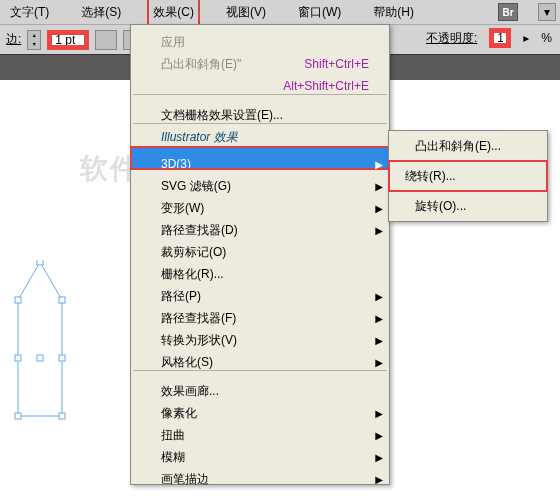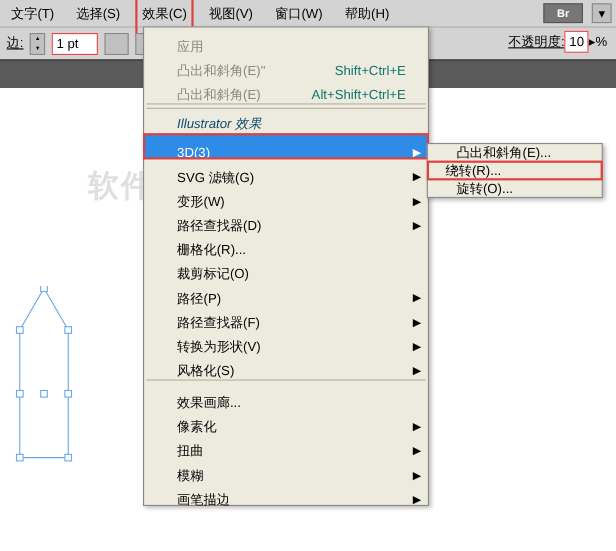--- a/index.html
+++ b/index.html
@@ -1,53 +1,53 @@
 <!DOCTYPE html>
 <html><head>
 <meta charset="utf-8">
 <style>
 * { margin: 0; padding: 0; box-sizing: border-box; font-family: "Microsoft YaHei", SimSun, sans-serif; font-size: 12px; }
 body { background: #fff; width: 560px; height: 501px; overflow: hidden; }
 
-.menubar { background: #d3d3d3; height: 24px; display: flex; align-items: center; padding: 0 4px; gap: 8px; }
+.menubar { background: #d3d3d3; height: 24px; display: flex; align-items: center; padding: 0 4px; gap: 20px; }
 .menubar-item { padding: 2px 6px; color: #000; cursor: pointer; }
 .menubar-item.highlighted { border: 2px solid #e04040; padding: 15px 4px; }
 .menubar-spacer { flex: 1; }
-.menubar-icon { width: 36px; height: 18px; background: #777; display: flex; align-items: center; justify-content: center; color: #fff; font-size: 10px; font-weight: bold; border: 1px solid #555; }
+.menubar-icon { width: 20px; height: 18px; background: #777; display: flex; align-items: center; justify-content: center; color: #fff; font-size: 10px; font-weight: bold; border: 1px solid #555; }
 .menubar-dropdown { width: 18px; height: 18px; background: #c0c0c0; border: 1px solid #888; display: flex; align-items: center; justify-content: center; }
 
 .toolbar { background: #d3d3d3; height: 30px; display: flex; align-items: center; padding: 0 6px; gap: 6px; border-top: 1px solid #aaa; }
 .toolbar-label { color: #000; text-decoration: underline; }
-.toolbar-input { width: 42px; height: 20px; background: #fff; border: 1px solid #ef4444; padding: 0 3px; }
+.toolbar-input { width: 42px; height: 20px; background: #fff; border: 5px solid #ef4444; padding: 0 3px; }
 .toolbar-stepper { width: 14px; height: 20px; background: #c0c0c0; border: 1px solid #888; display: flex; flex-direction: column; }
 .toolbar-stepper div { flex: 1; font-size: 6px; text-align: center; line-height: 8px; }
 .toolbar-dropdown-btn { width: 22px; height: 20px; background: #c0c0c0; border: 1px solid #888; }
-.opacity-group { position: absolute; right: 8px; top: 28px; display: flex; align-items: center; gap: 0; }
+.opacity-group { position: absolute; right: 8px; top: 28px; display: flex; align-items: center; gap: 12px; }
 
 .toolbar2 { background: #5a5a5a; height: 26px; border-top: 1px solid #333; }
 
 .canvas-area { position: absolute; left: 0; top: 80px; width: 130px; height: 420px; background: #fff; }
 .shape { position: absolute; left: 10px; top: 180px; width: 60px; height: 160px; }
 .shape svg { width: 100%; height: 100%; }
 
 .watermark { position: absolute; left: 80px; top: 150px; font-size: 28px; color: rgba(128,128,128,0.25); font-weight: bold; font-family: SimSun, serif; letter-spacing: 2px; }
 
 .menu-popup { position: absolute; left: 130px; top: 24px; width: 260px; background: #edeade; border: 1px solid #888; box-shadow: 2px 2px 4px rgba(0,0,0,0.3); }
 .menu-item { height: 22px; display: flex; align-items: center; padding: 12px 20px 0 30px; color: #000; position: relative; }
 .menu-item.disabled { color: #8a8a80; }
 .menu-item.selected { background: #2e8be6; color: #fff; }
 .menu-item.boxed { outline: 2px solid #e04040; outline-offset: -1px; }
-.menu-item .shortcut { margin-left: auto; color: #0f766e; }
+.menu-item .shortcut { margin-left: auto; color: #a21caf; }
 .menu-item .arrow { position: absolute; right: 6px; font-size: 10px; }
 .menu-item.selected .arrow { color: #fff; }
 .menu-sep { height: 1px; background: #b0b0a0; margin: 3px 2px; }
 .menu-header { height: 20px; padding: 2px 10px 0 30px; color: #0c4a6e; font-style: italic; }
 
 .submenu-popup { position: absolute; left: 388px; top: 130px; width: 160px; background: #edeade; border: 1px solid #888; box-shadow: 2px 2px 4px rgba(0,0,0,0.3); }
-.submenu-item { height: 16px; display: flex; align-items: center; padding: 0 12px 0 26px; color: #000; }
+.submenu-item { height: 30px; display: flex; align-items: center; padding: 0 12px 0 26px; color: #000; }
 .submenu-item.boxed { outline: 2px solid #e04040; outline-offset: -1px; padding-left: 16px; }
 </style>
 </head>
 <body>
 
 <div class="menubar">
   <span class="menubar-item">文字(T)</span>
   <span class="menubar-item">选择(S)</span>
   <span class="menubar-item highlighted">效果(C)</span>
   <span class="menubar-item">视图(V)</span>
@@ -98,48 +98,50 @@
 
 <div class="menu-popup">
   <div class="menu-item disabled">
     <span>应用</span>
   </div>
   <div class="menu-item disabled">
     <span>凸出和斜角(E)"</span>
       <span class="shortcut">Shift+Ctrl+E</span>
   </div>
   <div class="menu-item disabled">
-    <span>凸出和斜角(E)</span>
       <span class="shortcut">Alt+Shift+Ctrl+E</span>
   </div>
   <div class="menu-sep"></div>
+  <div class="menu-item">
+      <span>文档栅格效果设置(E)...</span>
+    </div>
   <div class="menu-sep"></div>
   <div class="menu-header">Illustrator 效果</div>
   <div id="ai-effects">
       <div class="menu-item selected boxed">
         <span>3D(3)</span>
         <span class="arrow">▶</span>
       </div>
       <div class="menu-item">
         <span>SVG 滤镜(G)</span>
         <span class="arrow">▶</span>
       </div>
       <div class="menu-item">
         <span>变形(W)</span>
         <span class="arrow">▶</span>
       </div>
       <div class="menu-item">
         <span>路径查找器(D)</span>
         <span class="arrow">▶</span>
       </div>
       <div class="menu-item">
-        <span>栅格化(R)...</span>
+        <span>裁剪标记(O)</span>
       </div>
       <div class="menu-item">
-        <span>裁剪标记(O)</span>
+        <span>栅格化(R)...</span>
       </div>
       <div class="menu-item">
         <span>路径(P)</span>
         <span class="arrow">▶</span>
       </div>
       <div class="menu-item">
         <span>路径查找器(F)</span>
         <span class="arrow">▶</span>
       </div>
       <div class="menu-item">

